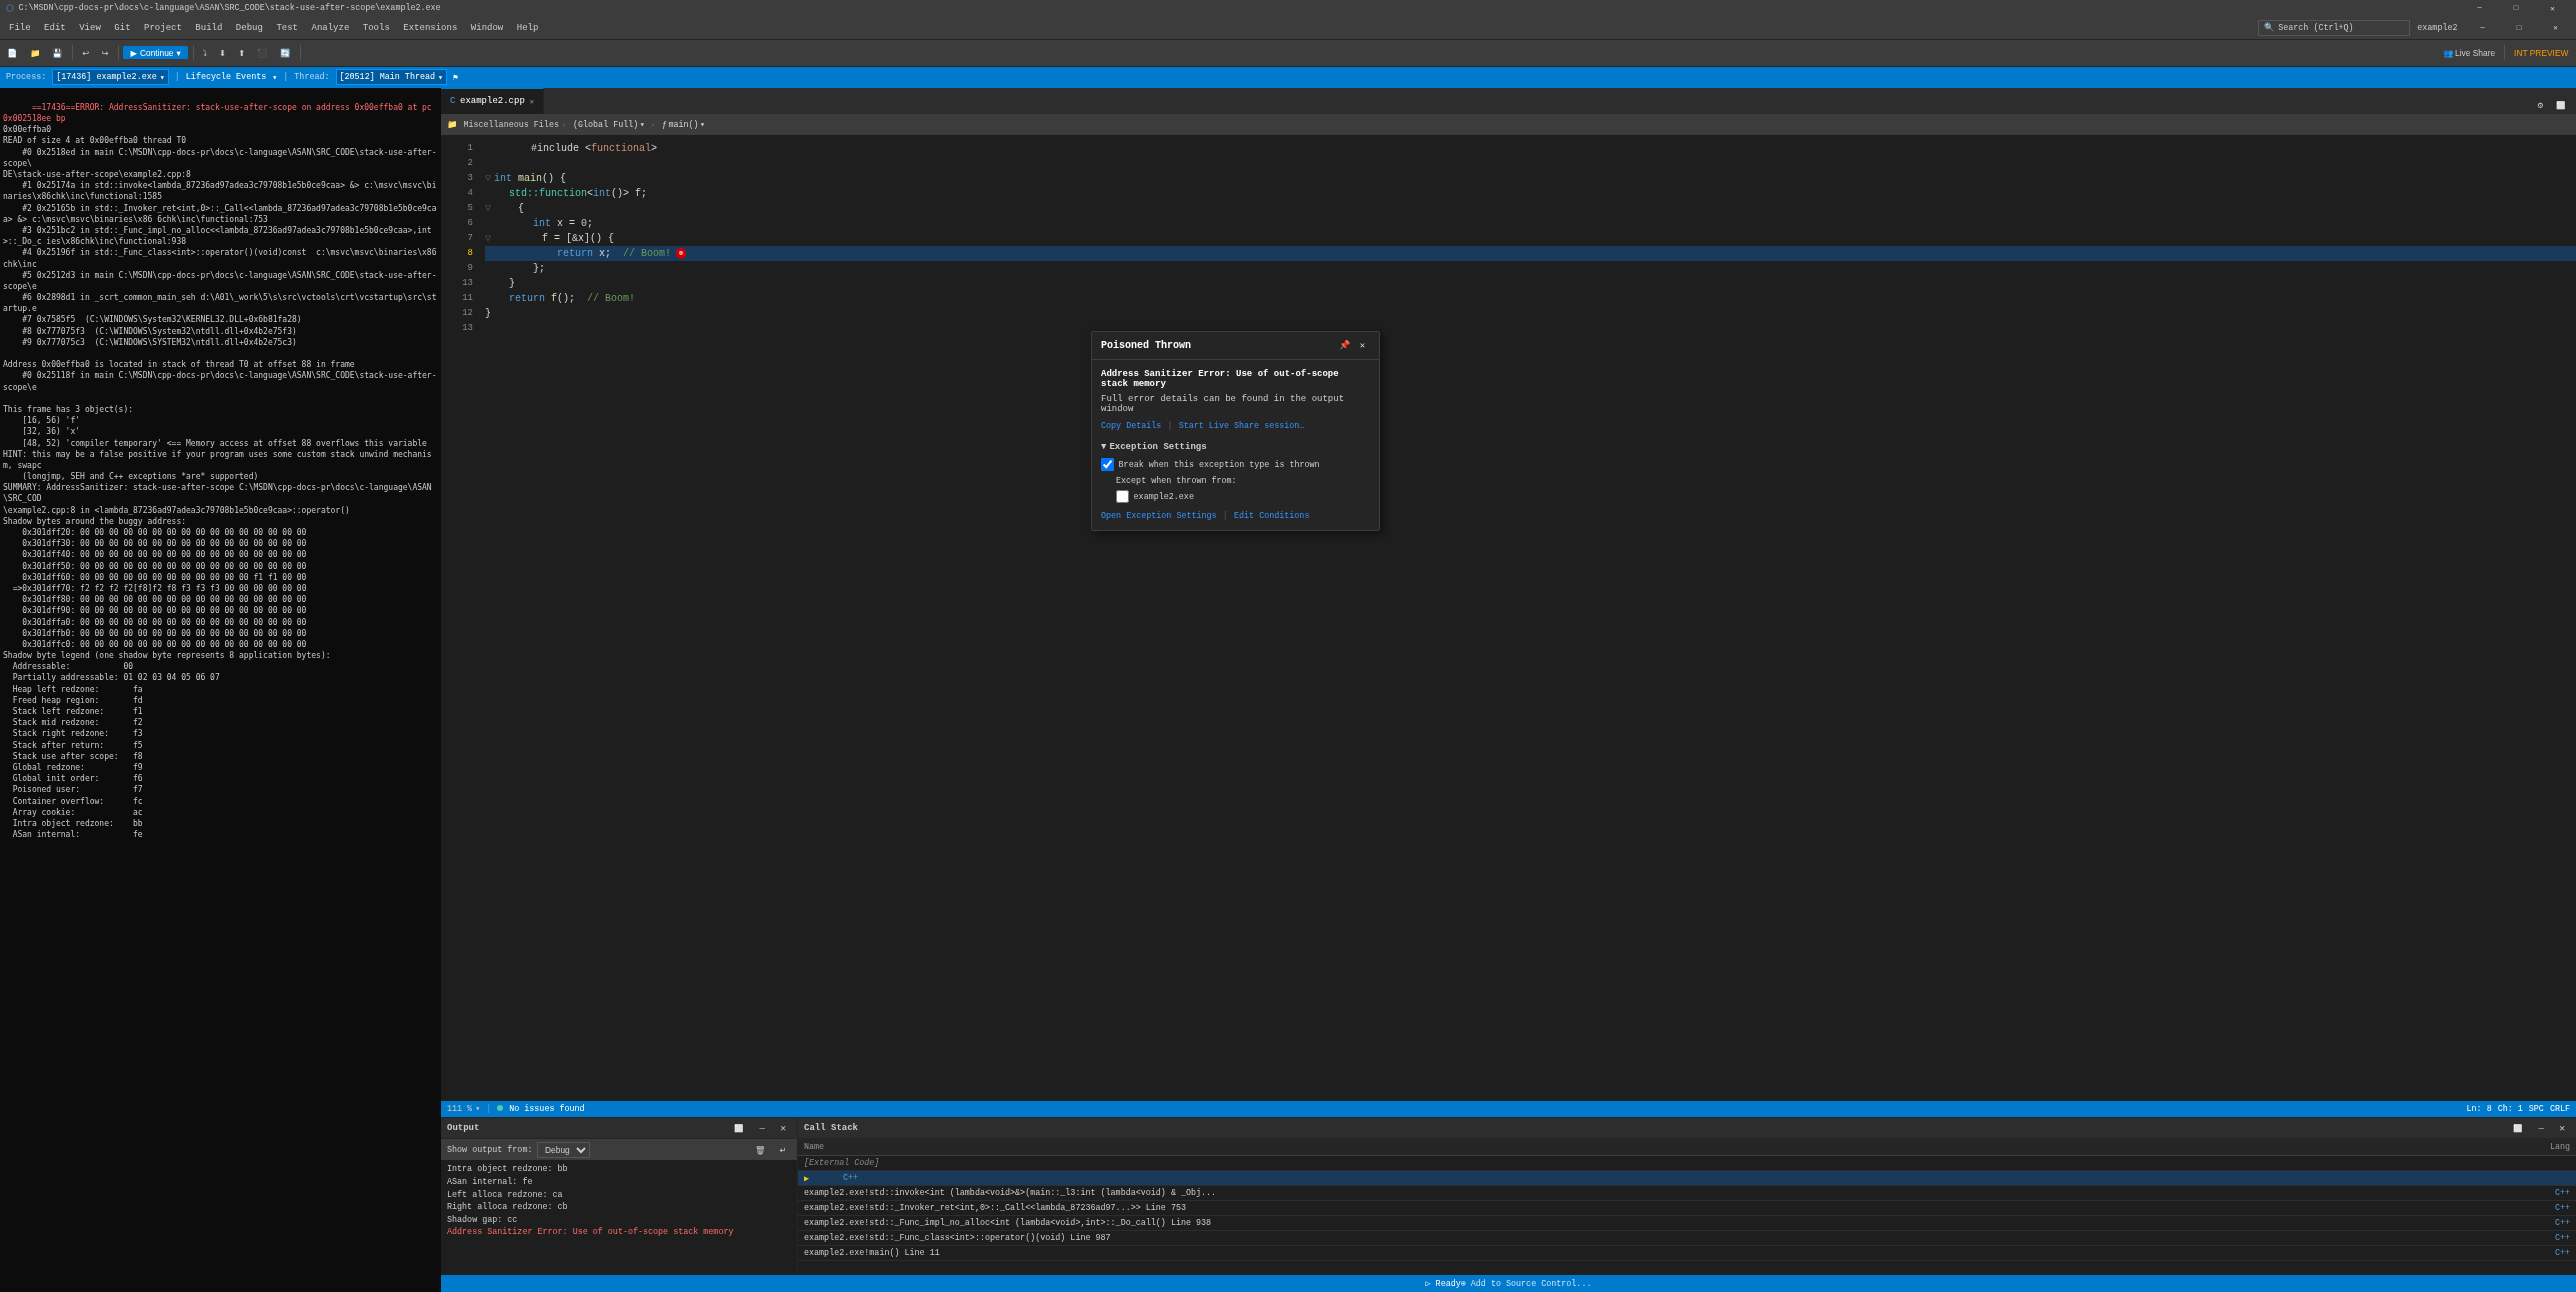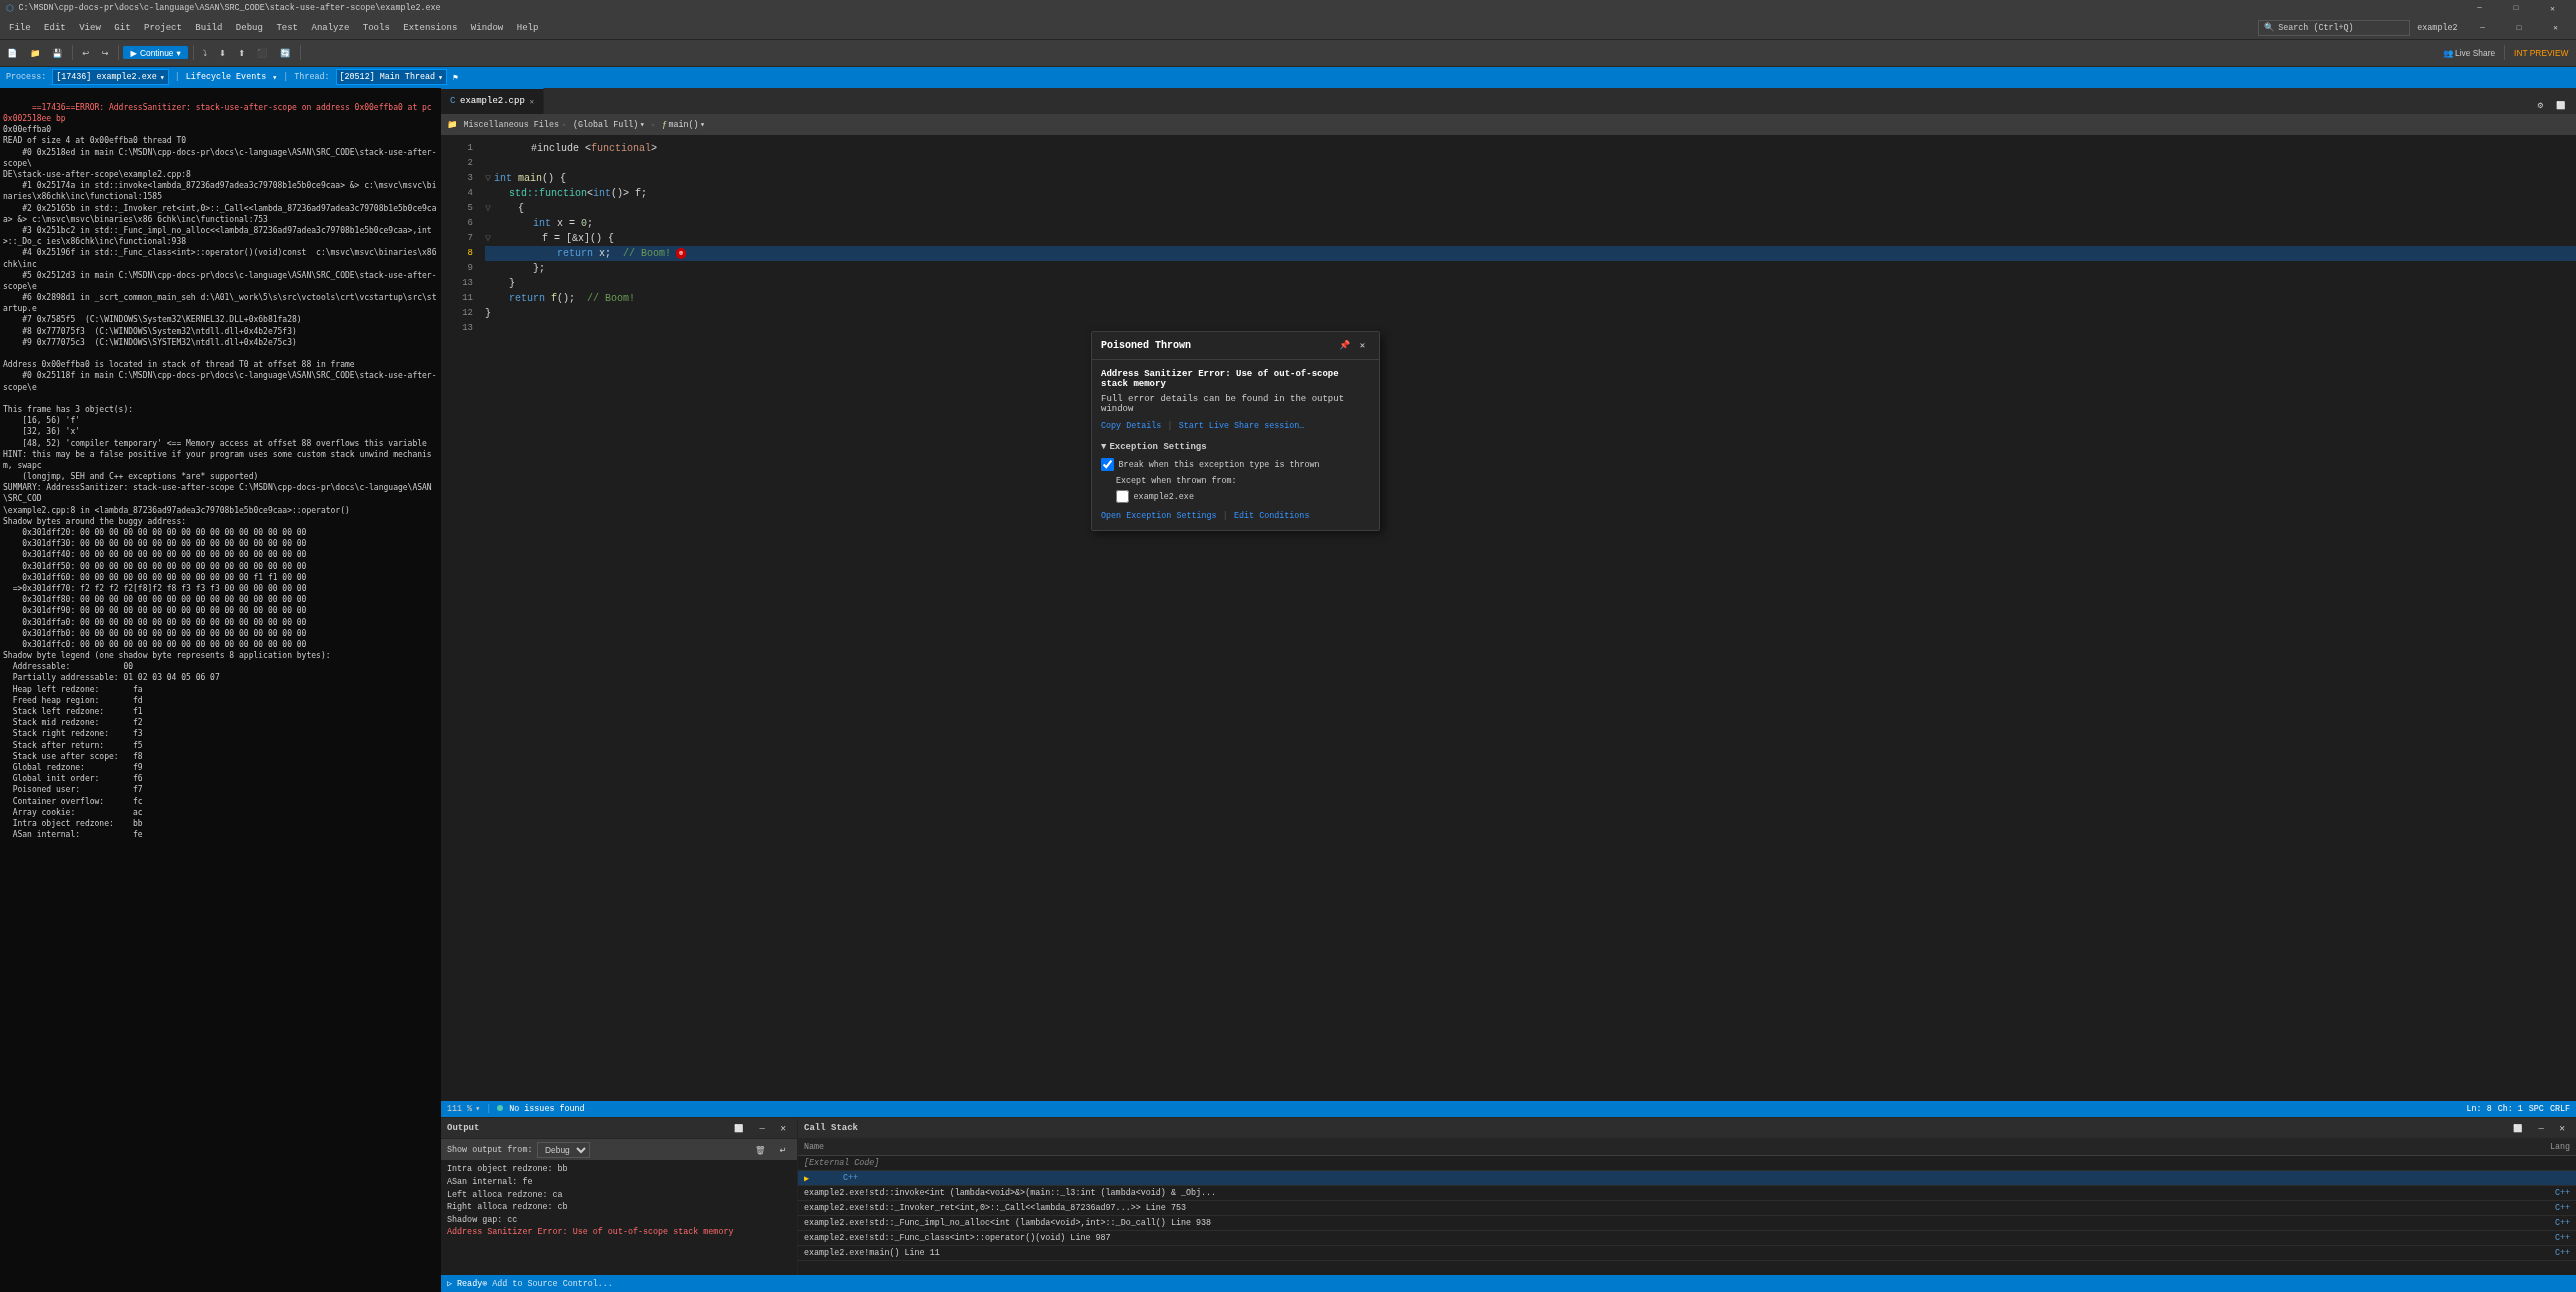--- a/index.html
+++ b/index.html
@@ -453,21 +453,21 @@
       border-radius: 50%;
       background: #4ec9b0;
       display: inline-block;
     }
 
     #bottom-status {
       height: 16.7px;
       background: #007acc;
       display: flex;
       align-items: center;
-      justify-content: flex-start;
+      justify-content: center;
       padding: 0 6px;
       font-size: 8.4px;
       color: white;
       flex-shrink: 0;
     }
   </style>
 </head>
 <body>
 
 <div id="title-bar">

